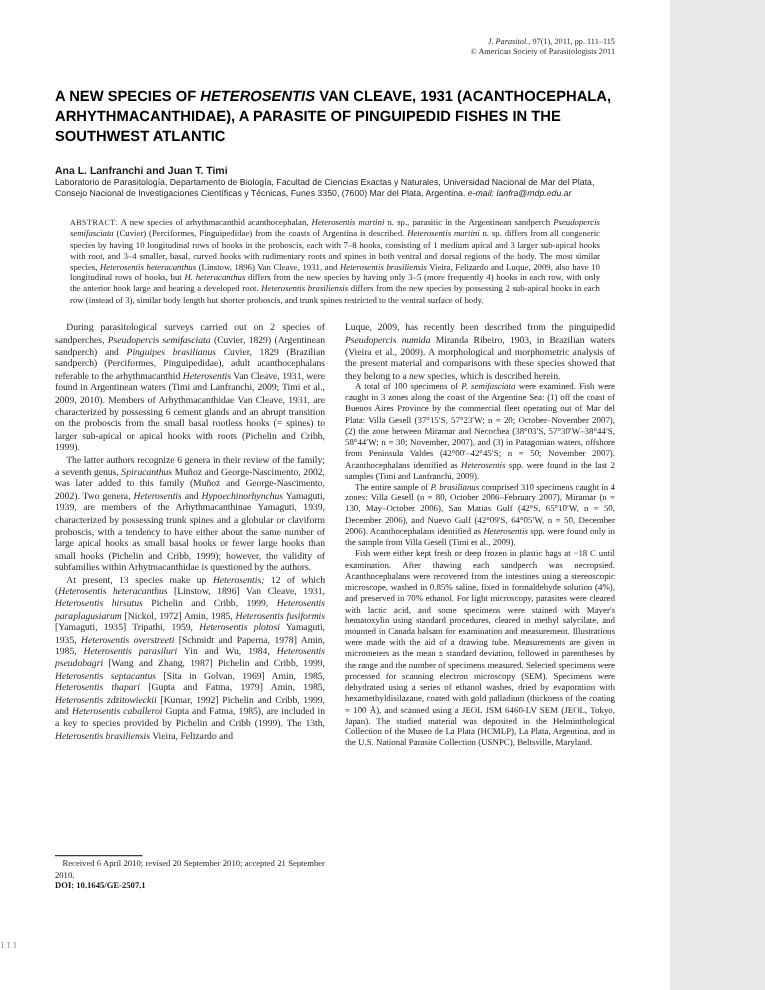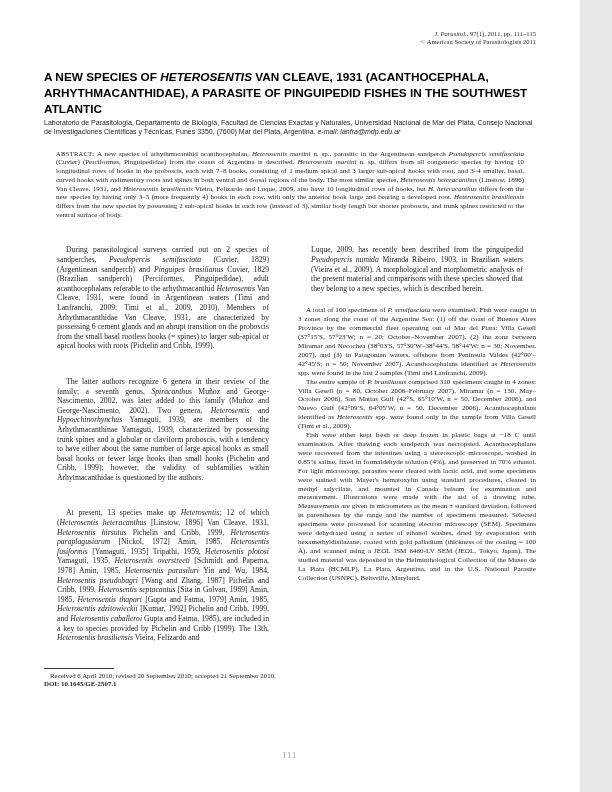--- a/index.html
+++ b/index.html
@@ -1,18 +1,18 @@
 <!DOCTYPE html>
 <html><head>
 <meta charset="utf-8">
 <style>
   html,body{margin:0;padding:0;background:#e8e8e8;}
   .page{
     position:relative;
-    width:580px;height:792px;
+    width:536px;height:792px;
     background:#ffffff;
     font-family:"Liberation Serif", serif;
     color:#1c1c1c;
     overflow:hidden;
     box-sizing:border-box;
   }
   .masthead{
     margin:30px 44px 0 44px;
     text-align:right;
     font-size:6.6px;
@@ -59,21 +59,21 @@
   }
   .col{
     flex:1;
     min-width:0;
   }
   .col-left{
     display:flex;
     flex-direction:column;
   }
   .bodytext p{
-    margin:13px;
+    margin:0;
     font-size:7.7px;
     line-height:9.6px;
     text-align:justify;
     text-indent:9px;
   }
   .bodytext p.noindent{text-indent:0;}
   .section-heading{
     margin:11px 0 6px 0;
     font-family:"Liberation Sans", sans-serif;
     font-weight:bold;
@@ -97,39 +97,39 @@
   .footnote-rule{
     width:70px;
     border-top:0.75px solid #3a3a3a;
     margin-bottom:3px;
   }
   .footnote .received{text-indent:6px;}
   .footnote .doi{font-weight:bold;text-indent:0;}
   .page-number{
     position:absolute;
     bottom:32px;left:0;right:0;
-    text-align:center;
     font-size:7.5px;
     letter-spacing:1.5px;
     color:#8f8f8f;
   }
   i{font-style:italic;}
 </style>
 </head>
 <body>
 
 <div class="page">
 
   <div class="masthead">
     <div><i>J. Parasitol.</i>, 97(1), 2011, pp. 111–115</div>
     <div>© American Society of Parasitologists 2011</div>
   </div>
 
   <h1 class="article-title">A NEW SPECIES OF <i>HETEROSENTIS</i> VAN CLEAVE, 1931 (ACANTHOCEPHALA, ARHYTHMACANTHIDAE), A PARASITE OF PINGUIPEDID FISHES IN THE SOUTHWEST ATLANTIC</h1>
 
+  <div class="authors">Ana L. Lanfranchi and Juan T. Timi</div>
 
   <div class="affiliation">Laboratorio de Parasitología, Departamento de Biología, Facultad de Ciencias Exactas y Naturales, Universidad Nacional de Mar del Plata, Consejo Nacional de Investigaciones Científicas y Técnicas, Funes 3350, (7600) Mar del Plata, Argentina. <i>e-mail: lanfra@mdp.edu.ar</i></div>
 
   <div class="abstract">
     <span class="abstract-label">ABSTRACT:</span>
     <span>A new species of arhythmacanthid acanthocephalan, <i>Heterosentis martini</i> n. sp., parasitic in the Argentinean sandperch <i>Pseudopercis semifasciata</i> (Cuvier) (Perciformes, Pinguipedidae) from the coasts of Argentina is described. <i>Heterosentis martini</i> n. sp. differs from all congeneric species by having 10 longitudinal rows of hooks in the proboscis, each with 7–8 hooks, consisting of 1 medium apical and 3 larger sub-apical hooks with root, and 3–4 smaller, basal, curved hooks with rudimentary roots and spines in both ventral and dorsal regions of the body. The most similar species, <i>Heterosentis heteracanthus</i> (Linstow, 1896) Van Cleave, 1931, and <i>Heterosentis brasiliensis</i> Vieira, Felizardo and Luque, 2009, also have 10 longitudinal rows of hooks, but <i>H. heteracanthus</i> differs from the new species by having only 3–5 (more frequently 4) hooks in each row, with only the anterior hook large and bearing a developed root. <i>Heterosentis brasiliensis</i> differs from the new species by possessing 2 sub-apical hooks in each row (instead of 3), similar body length but shorter proboscis, and trunk spines restricted to the ventral surface of body.</span>
   </div>
 
   <div class="columns">
 

